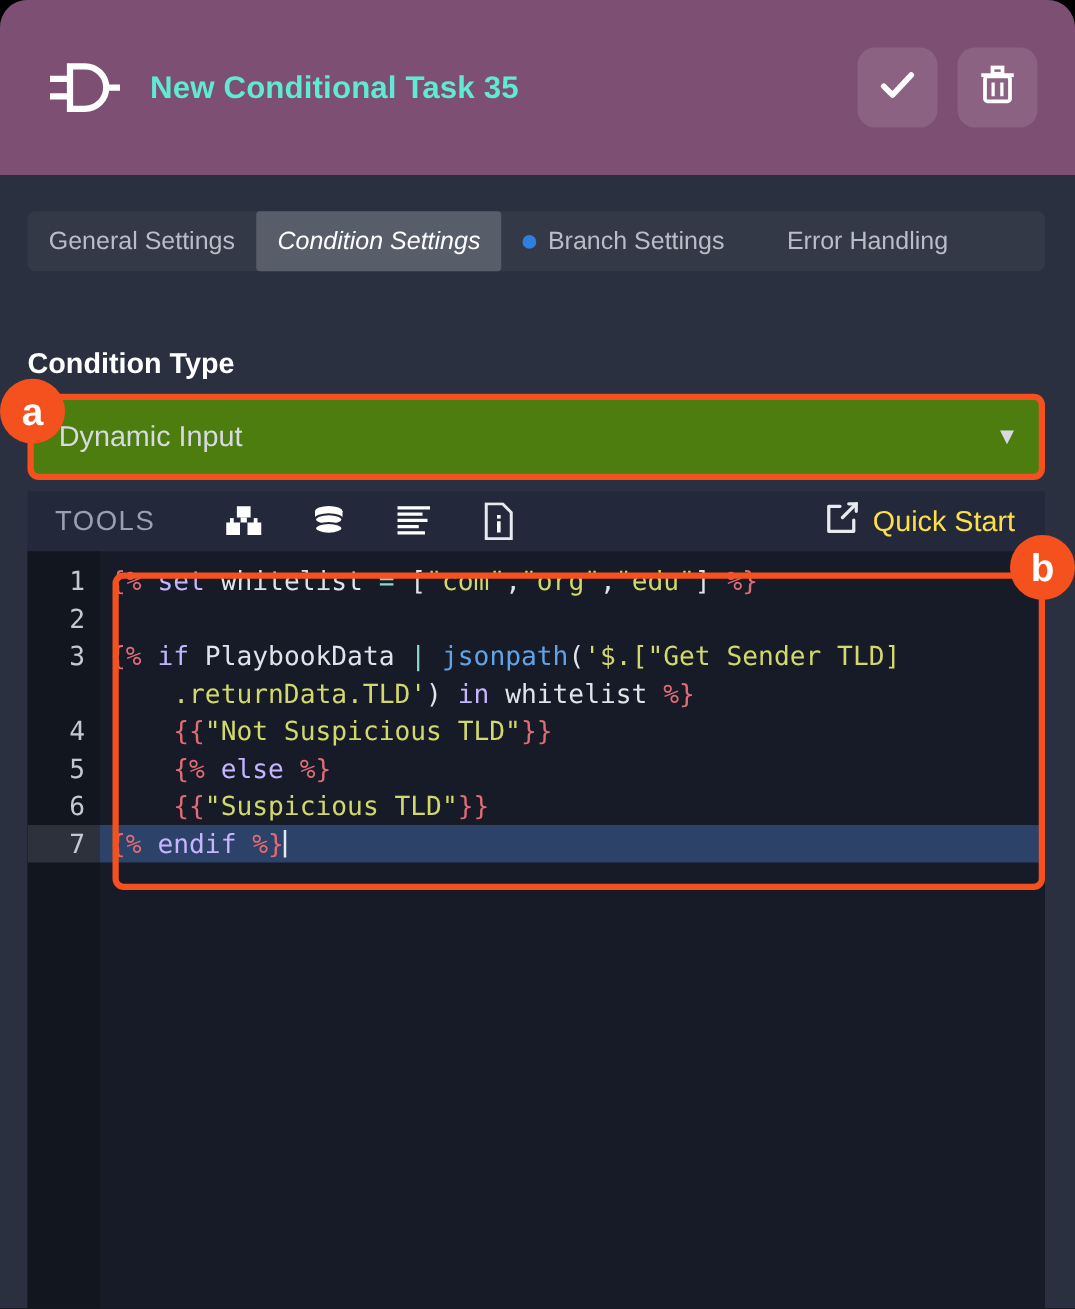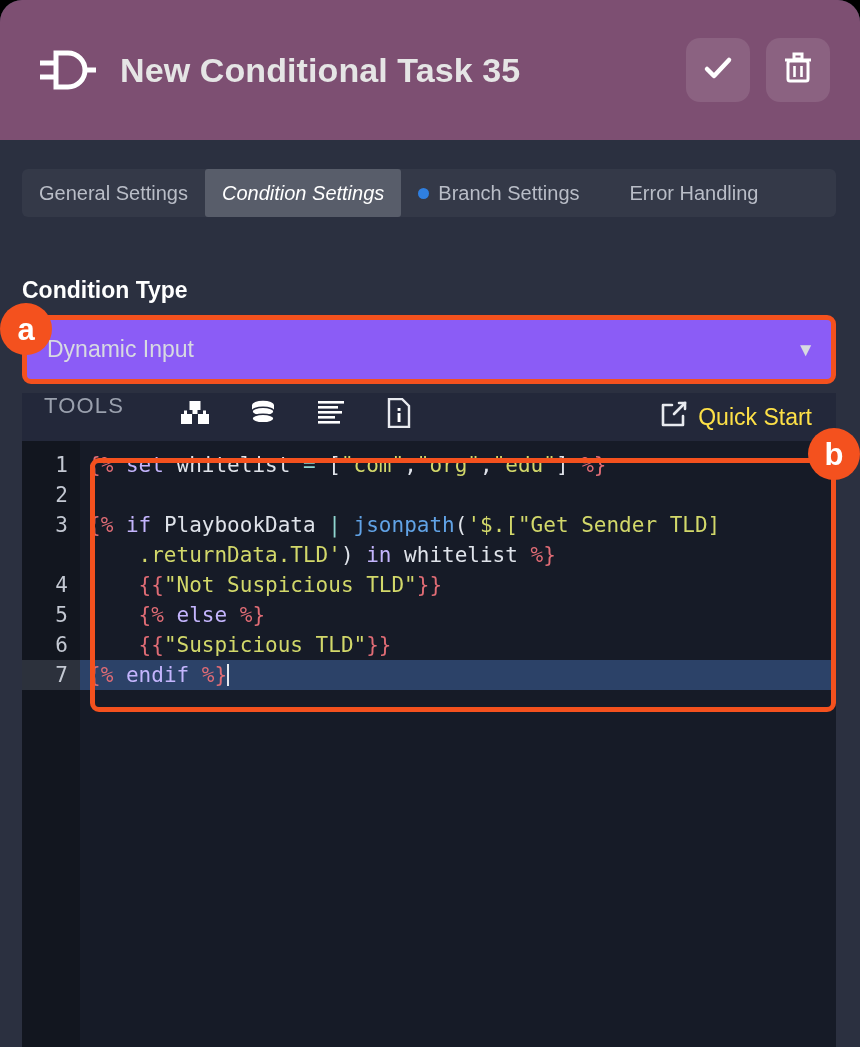--- a/index.html
+++ b/index.html
@@ -45,23 +45,23 @@
     width: 62px;
     height: 62px;
     flex: 0 0 62px;
     display: flex;
     align-items: center;
     justify-content: center;
     margin-right: 22px;
   }
   .header-text { flex: 1 1 auto; min-width: 0; }
   .header-title {
-    font-size: 34px;
+    font-size: 25px;
     font-weight: bold;
-    color: #e5e5e5;
+    color: #5eead4;
     line-height: 1.2;
     letter-spacing: 0.1px;
     white-space: nowrap;
   }
   .header-sub {
     font-size: 21px;
     color: #d5bfce;
     line-height: 1.4;
     margin-top: 3px;
     white-space: nowrap;
@@ -130,21 +130,21 @@
   }
 
   
   .select-wrap {
     position: absolute;
     left: 22px; top: 175px;
     width: 814px;
     height: 69px;
     border: 5px solid #f4511e;
     border-radius: 9px;
-    background: #8b5cf6;
+    background: #4d7c0f;
     display: flex;
     align-items: center;
     padding: 0 16px 0 20px;
     cursor: pointer;
   }
   .select-value {
     flex: 1 1 auto;
     color: #d7dae1;
     font-size: 23px;
     white-space: nowrap;
@@ -157,20 +157,21 @@
   }
 
   
   .toolsbar {
     position: absolute;
     left: 22px; top: 253px;
     width: 814px;
     height: 48px;
     background: #23283a;
     display: flex;
+    align-items: center;
     padding: 0 16px 0 22px;
   }
   .tools-label {
     color: #9aa0ad;
     font-size: 22px;
     letter-spacing: 1.2px;
     margin-right: 48px;
     white-space: nowrap;
   }
   .tool-icon {

